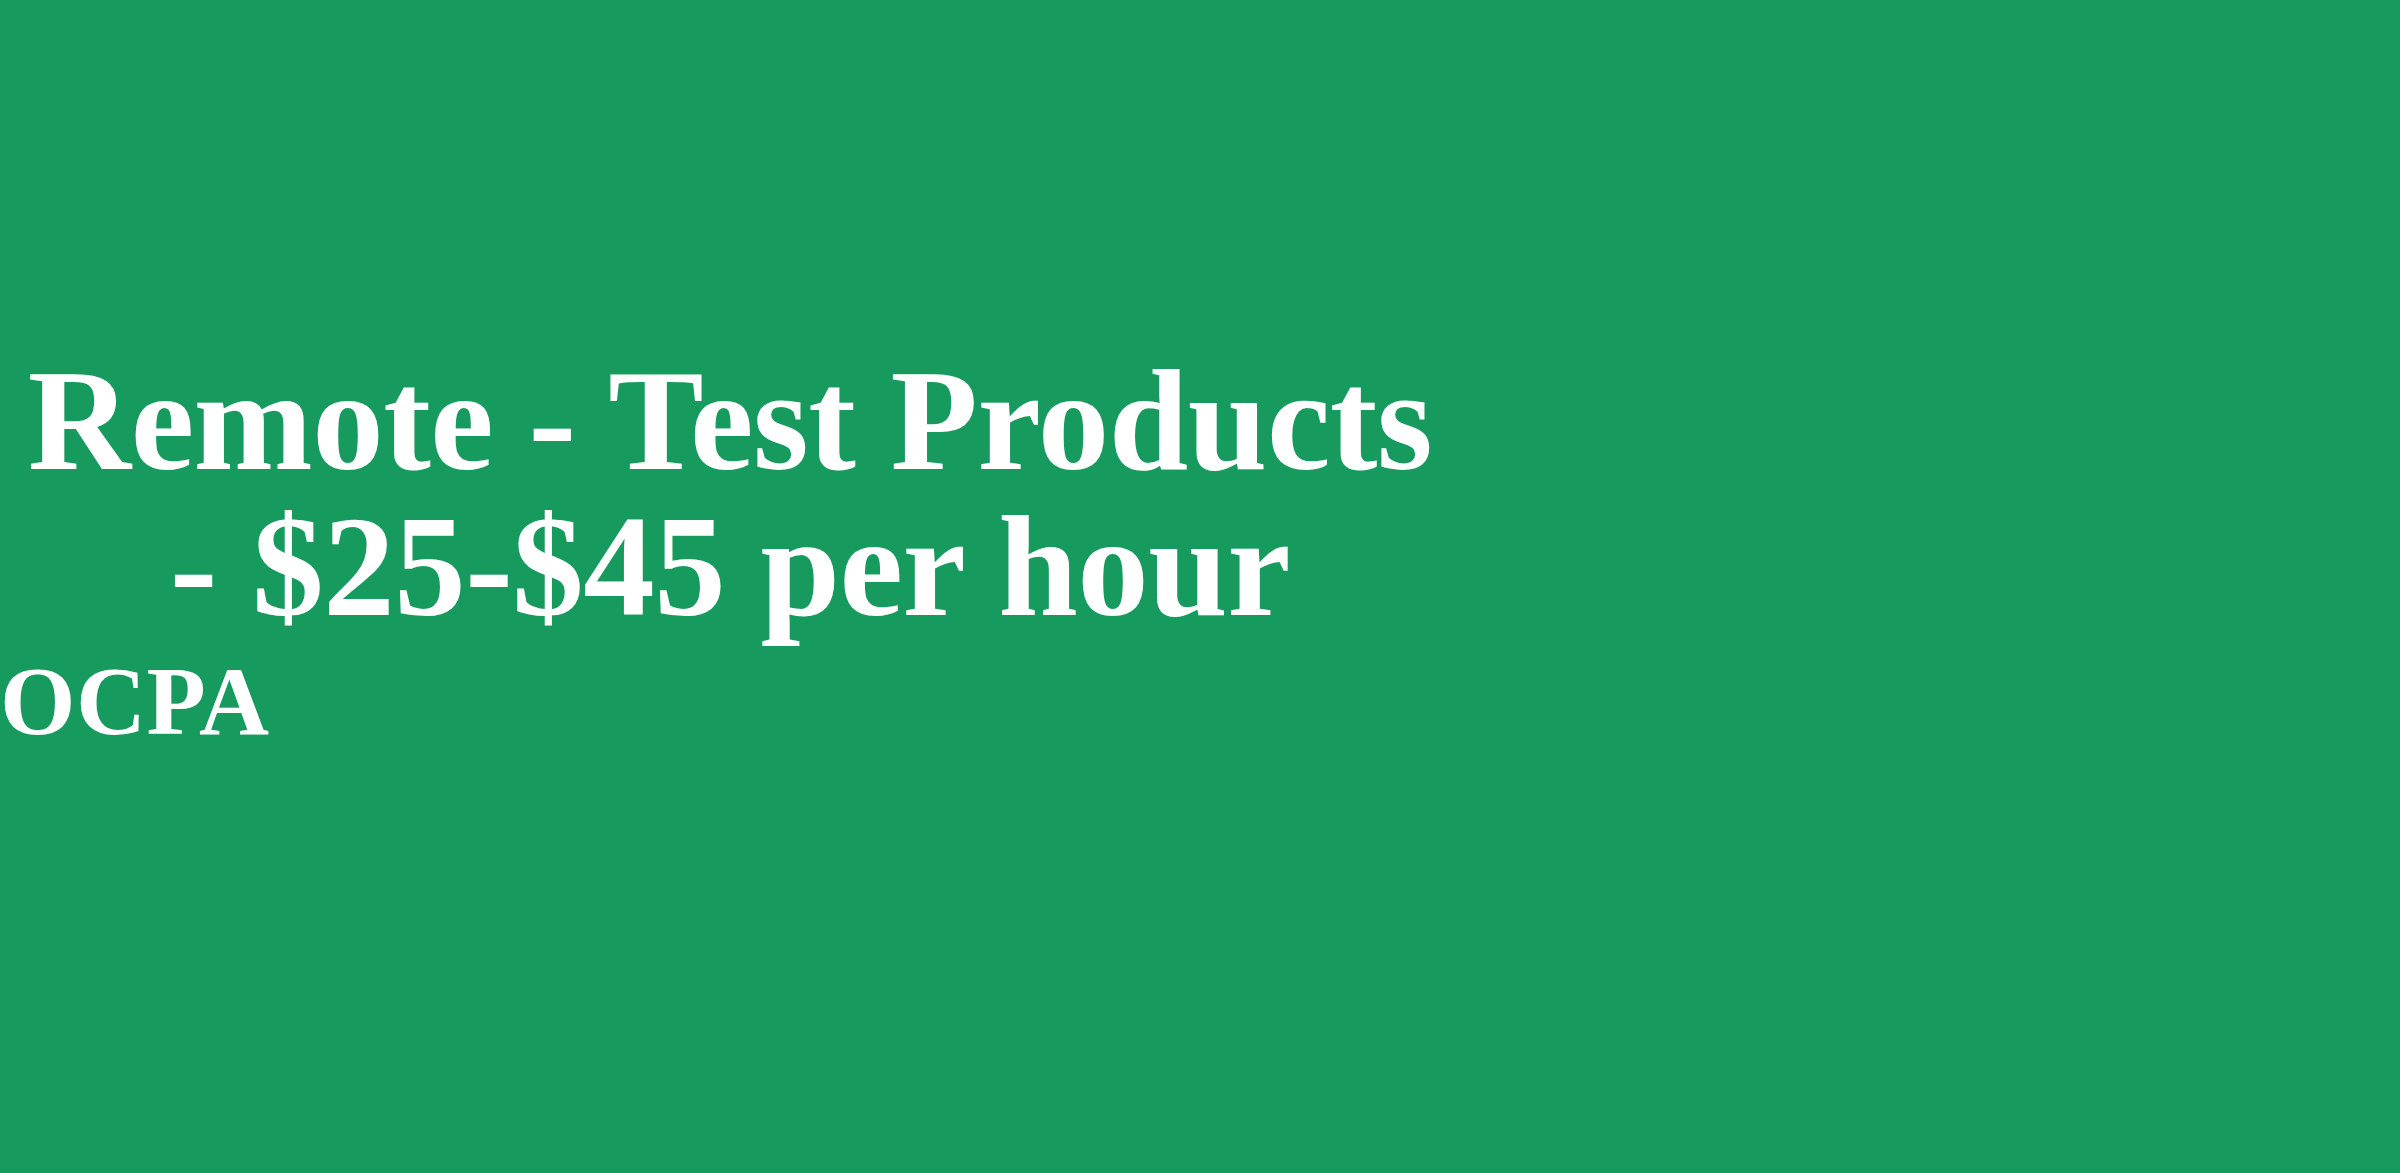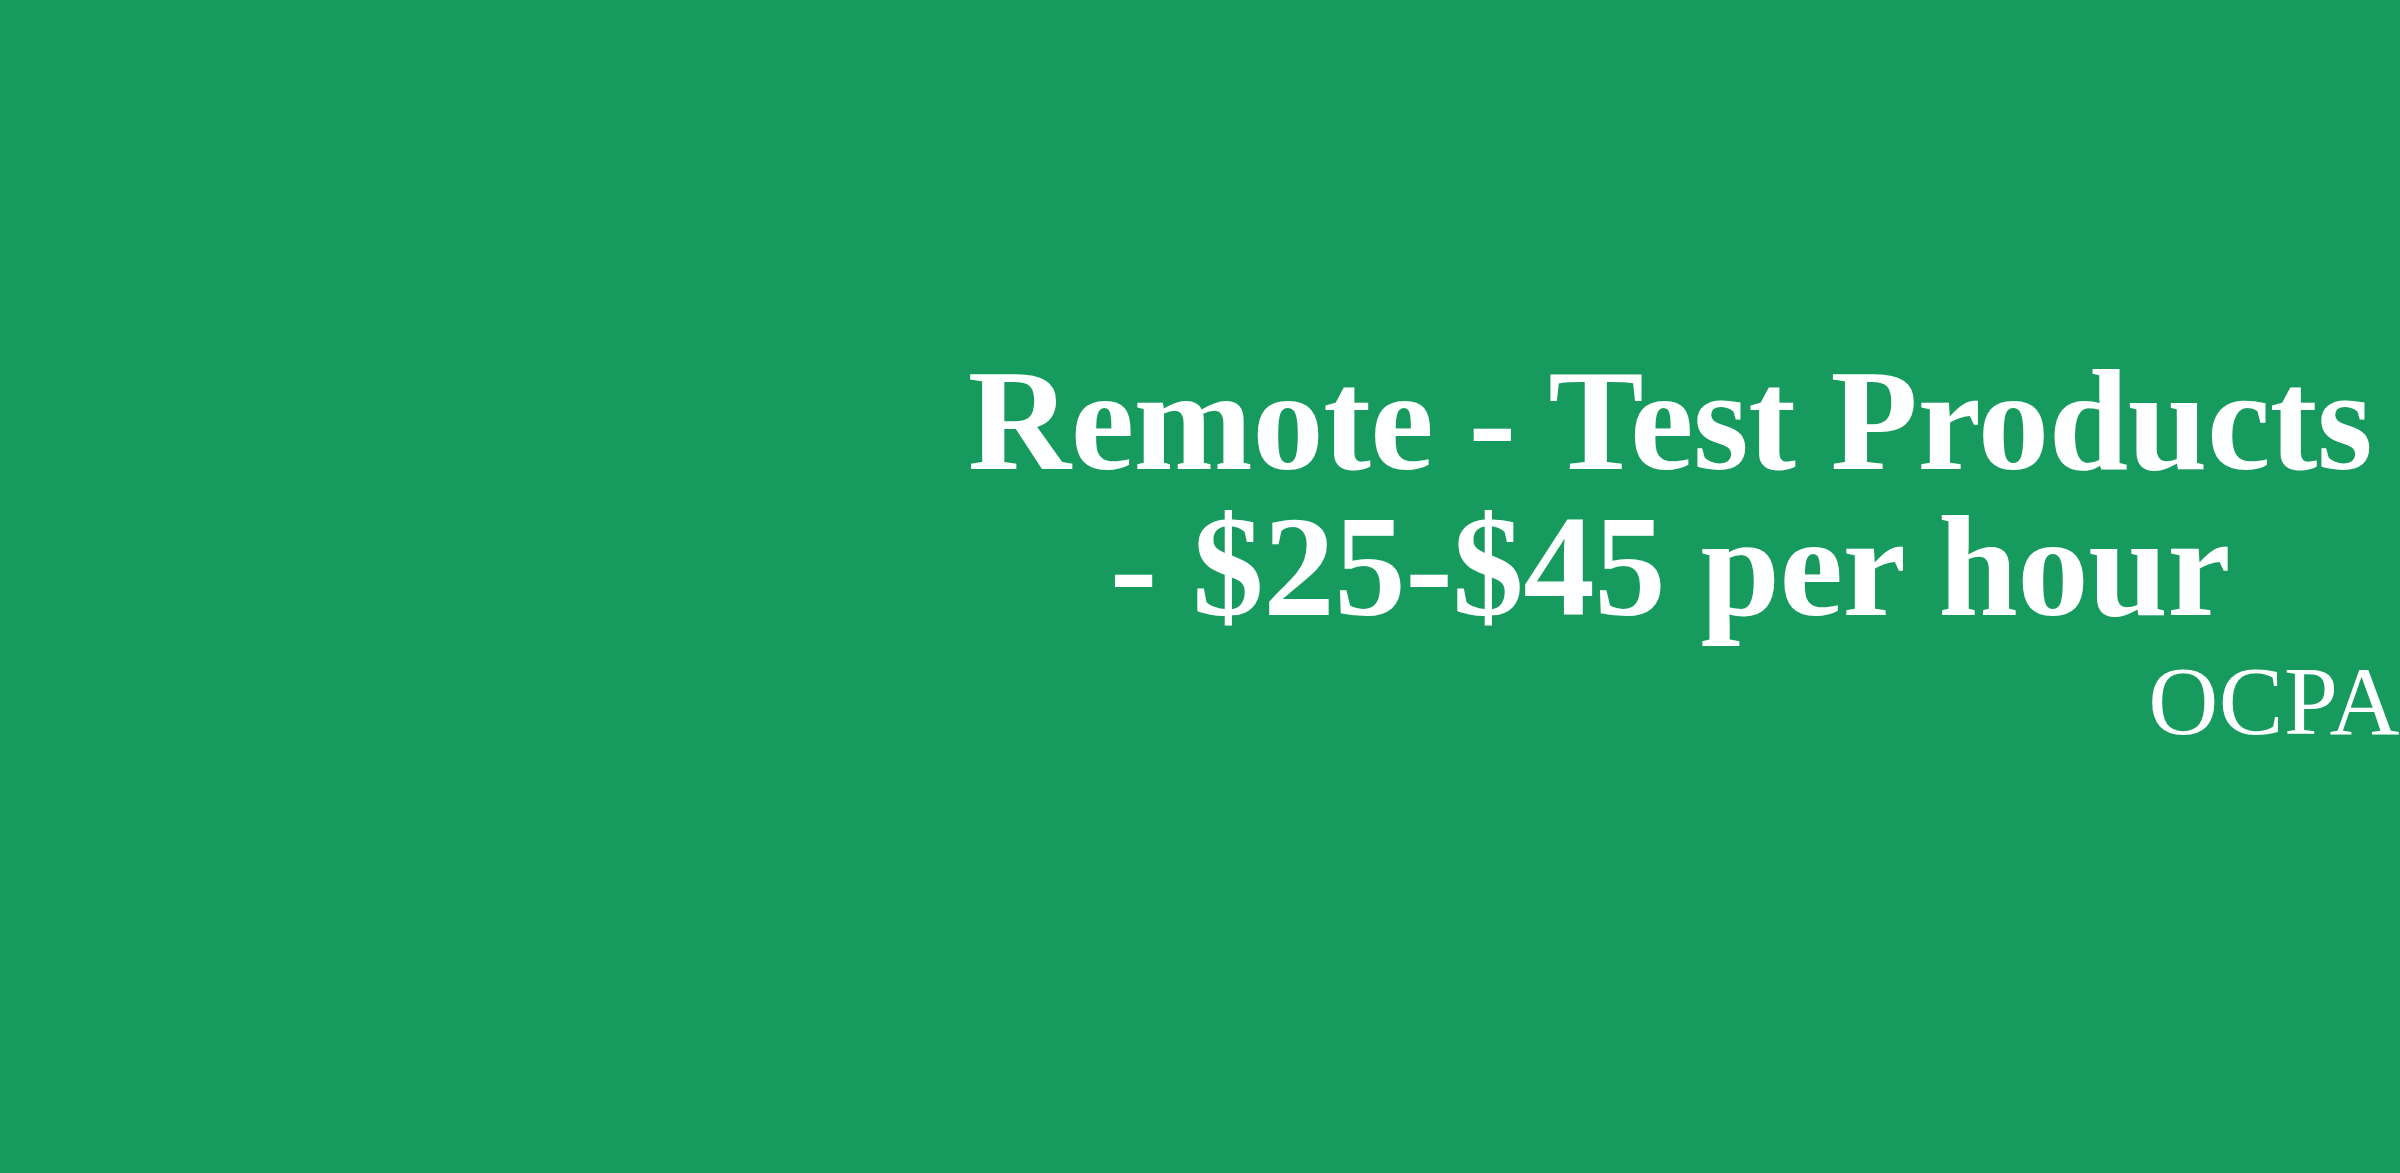--- a/index.html
+++ b/index.html
@@ -30,21 +30,21 @@
     text-align: center;
     overflow: hidden;
   }
 
   
   .banner-content {
     position: relative;
     width: 100%;
     display: flex;
     flex-direction: column;
-    align-items: flex-end;
+    align-items: flex-start;
     justify-content: center;
     transform: translateY(-36px);
   }
 
   
   .banner-title {
     display: block;
     max-width: 1460px;
     margin: 0;
     padding: 0;
@@ -60,21 +60,21 @@
     -webkit-font-smoothing: antialiased;
   }
 
   
   .banner-subtitle {
     display: block;
     max-width: 1800px;
     margin: 10px 0 0 0;
     padding: 0;
     font-family: "Liberation Serif", "DejaVu Serif", serif;
-    font-weight: 400;
+    font-weight: 700;
     font-style: normal;
     font-size: 97px;
     line-height: 104px;
     letter-spacing: 0.5px;
     color: #ffffff;
     text-align: center;
     -webkit-font-smoothing: antialiased;
   }
 </style>
 </head>

